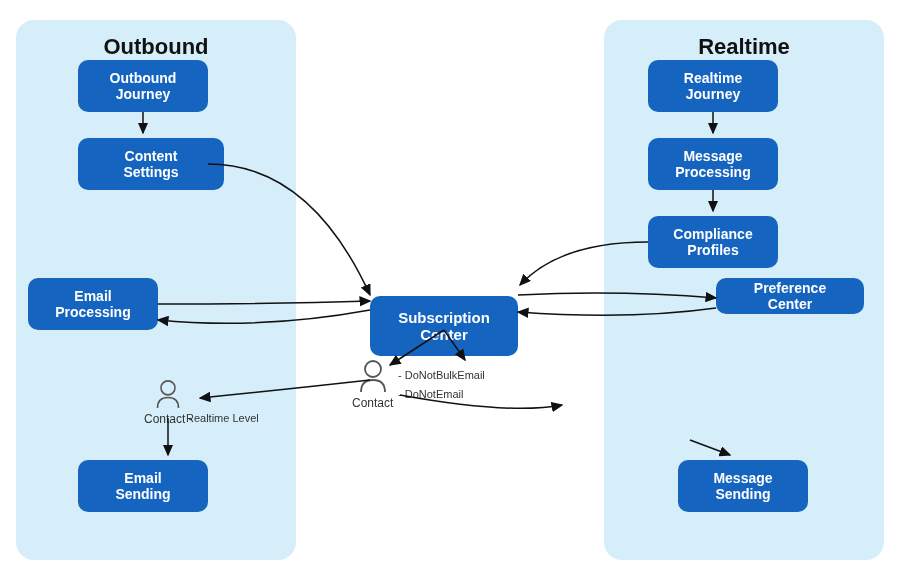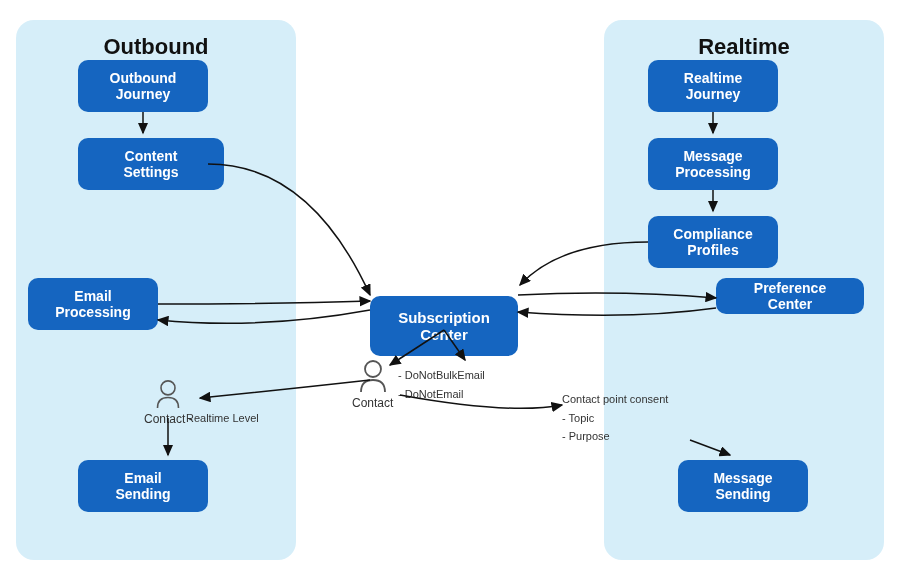--- a/index.html
+++ b/index.html
@@ -167,25 +167,20 @@
 
   <div class="label-text" style="left:186px; top:410px;">
     Realtime Level
   </div>
 
   <div class="label-text" style="left:398px; top:366px; line-height:1.7;">
     <div>- DoNotBulkEmail</div>
     <div>- DoNotEmail</div>
   </div>
 
-  <div class="label-text" style="left:562px; top:390px; line-height:1.7;">
-    <div>Contact point consent</div>
-    <div>- Topic</div>
-    <div>- Purpose</div>
-  </div>
 
   <svg class="arrows-svg">
     <defs>
       <marker id="arrowhead" markerWidth="8" markerHeight="7" refX="7" refY="3.5" orient="auto">
         <polygon points="0 0, 8 3.5, 0 7" fill="#111"></polygon>
       </marker>
       <marker id="arrowhead-small" markerWidth="6" markerHeight="6" refX="5" refY="3" orient="auto">
         <polygon points="0 0, 6 3, 0 6" fill="#111"></polygon>
       </marker>
     </defs>

